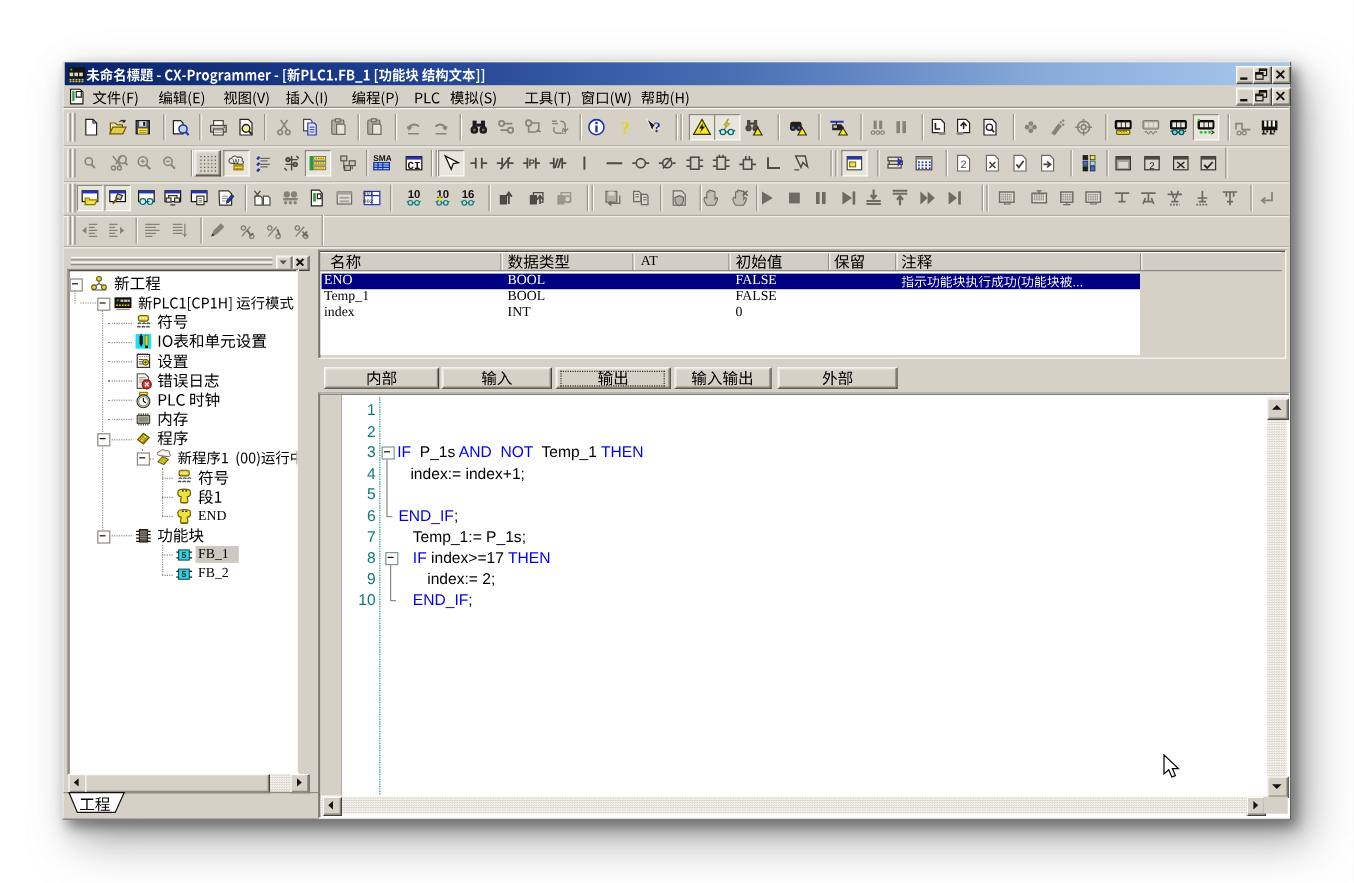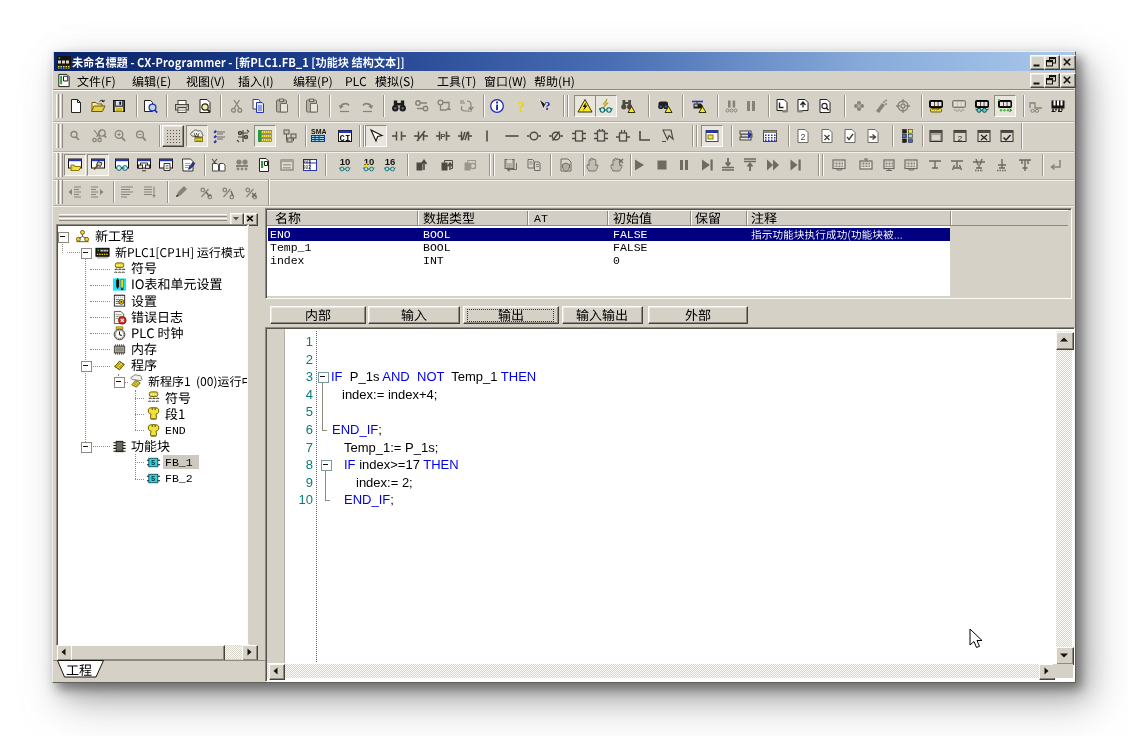--- a/index.html
+++ b/index.html
@@ -8,21 +8,21 @@
  box-shadow:5px 6px 10px rgba(70,70,70,.6), 10px 13px 26px rgba(110,110,110,.5), 16px 22px 44px rgba(150,150,150,.4);}
 .abs{position:absolute;}
 .vsep{position:absolute;width:0;border-left:1px solid #989488;border-right:1px solid #fcfbf8;}
 .grip{position:absolute;width:7px;}
 .grip i{position:absolute;top:0;bottom:0;width:1px;border-left:1px solid #fcfbf8;border-right:1px solid #8e8a80;}
 .b3{position:absolute;background:#d5d1c7;border:1px solid;border-color:#fcfbf8 #45423c #45423c #fcfbf8;box-shadow:inset -1px -1px 0 #8e8a80,inset 1px 1px 0 #e9e6df;}
 .b3p{position:absolute;background:#d5d1c7;border:1px solid;border-color:#8e8a80 #fcfbf8 #fcfbf8 #8e8a80;}
 .sunk{position:absolute;border:1px solid;border-color:#8e8a80 #fcfbf8 #fcfbf8 #8e8a80;box-shadow:inset 1px 1px 0 #55524c;}
 .sb{position:absolute;background:conic-gradient(#fcfbf8 25%,#d9d5cb 0 50%,#fcfbf8 0 75%,#d9d5cb 0) 0 0/2px 2px;}
 .sbtn{position:absolute;background:#d5d1c7;border:1px solid;border-color:#fcfbf8 #45423c #45423c #fcfbf8;box-shadow:inset -1px -1px 0 #8e8a80;}
-.mono{font-family:Liberation Mono, monospace;}
+.mono{font-family:Liberation Serif, serif;}
 .kw{color:#0000ee;}
 </style></head><body>
 <div id="page">
 <div id="win"></div>
 <div class="abs" style="left:54px;top:52px;width:1020px;height:19px;background:linear-gradient(90deg,#0a2469 0%,#1c3c8c 25%,#4a6fb4 55%,#88abda 80%,#a9c8ec 100%);"></div>
 <svg class="abs" style="left:56px;top:54px" width="16" height="16" viewBox="0 0 16 16">
       <rect x="1" y="2" width="14" height="9" fill="#16120e"></rect>
       <circle cx="3.4" cy="4" r="0.9" fill="#27c427"></circle>
       <rect x="2" y="6.5" width="3" height="3" fill="#d9d5cb"></rect>
       <rect x="6" y="6.5" width="3" height="3" fill="#d9d5cb"></rect>
@@ -1311,21 +1311,21 @@
 <div class="abs" style="left:288px;top:351.75px;width:25px;text-align:right;font-size:13px;color:#0a7a7a">2</div>
 <div class="abs" style="left:288px;top:369.3px;width:25px;text-align:right;font-size:13px;color:#0a7a7a">3</div>
 <div class="abs" style="left:288px;top:386.85px;width:25px;text-align:right;font-size:13px;color:#0a7a7a">4</div>
 <div class="abs" style="left:288px;top:404.4px;width:25px;text-align:right;font-size:13px;color:#0a7a7a">5</div>
 <div class="abs" style="left:288px;top:421.95px;width:25px;text-align:right;font-size:13px;color:#0a7a7a">6</div>
 <div class="abs" style="left:288px;top:439.5px;width:25px;text-align:right;font-size:13px;color:#0a7a7a">7</div>
 <div class="abs" style="left:288px;top:457.05px;width:25px;text-align:right;font-size:13px;color:#0a7a7a">8</div>
 <div class="abs" style="left:288px;top:474.6px;width:25px;text-align:right;font-size:13px;color:#0a7a7a">9</div>
 <div class="abs" style="left:288px;top:492.15px;width:25px;text-align:right;font-size:13px;color:#0a7a7a">10</div>
 <div class="abs" style="left:331px;top:369.3px;font-size:13px;color:#000;white-space:pre"><span class="kw">IF</span>  P_1s <span class="kw">AND</span>  <span class="kw">NOT</span>  Temp_1 <span class="kw">THEN</span></div>
-<div class="abs" style="left:342px;top:386.85px;font-size:13px;color:#000;white-space:pre">index:= index+4;</div>
+<div class="abs" style="left:342px;top:386.85px;font-size:13px;color:#000;white-space:pre">index:= index+1;</div>
 <div class="abs" style="left:332px;top:421.95px;font-size:13px;color:#000;white-space:pre"><span class="kw">END_IF</span>;</div>
 <div class="abs" style="left:344px;top:439.5px;font-size:13px;color:#000;white-space:pre">Temp_1:= P_1s;</div>
 <div class="abs" style="left:344px;top:457.05px;font-size:13px;color:#000;white-space:pre"><span class="kw">IF</span> index&gt;=17 <span class="kw">THEN</span></div>
 <div class="abs" style="left:356px;top:474.6px;font-size:13px;color:#000;white-space:pre">index:= 2;</div>
 <div class="abs" style="left:344px;top:492.15px;font-size:13px;color:#000;white-space:pre"><span class="kw">END_IF</span>;</div>
 <div class="abs" style="left:318px;top:371.8px;width:9px;height:9px;background:#fff;border:1px solid #7a9a9a"></div>
 <div class="abs" style="left:320px;top:375.8px;width:5px;height:1px;background:#16120e"></div>
 <div class="abs" style="left:322px;top:382.8px;width:1px;height:47.14999999999998px;background:#8e8a80"></div>
 <div class="abs" style="left:322px;top:429.95px;width:5px;height:1px;background:#8e8a80"></div>
 <div class="abs" style="left:321px;top:459.55px;width:9px;height:9px;background:#fff;border:1px solid #7a9a9a"></div>

